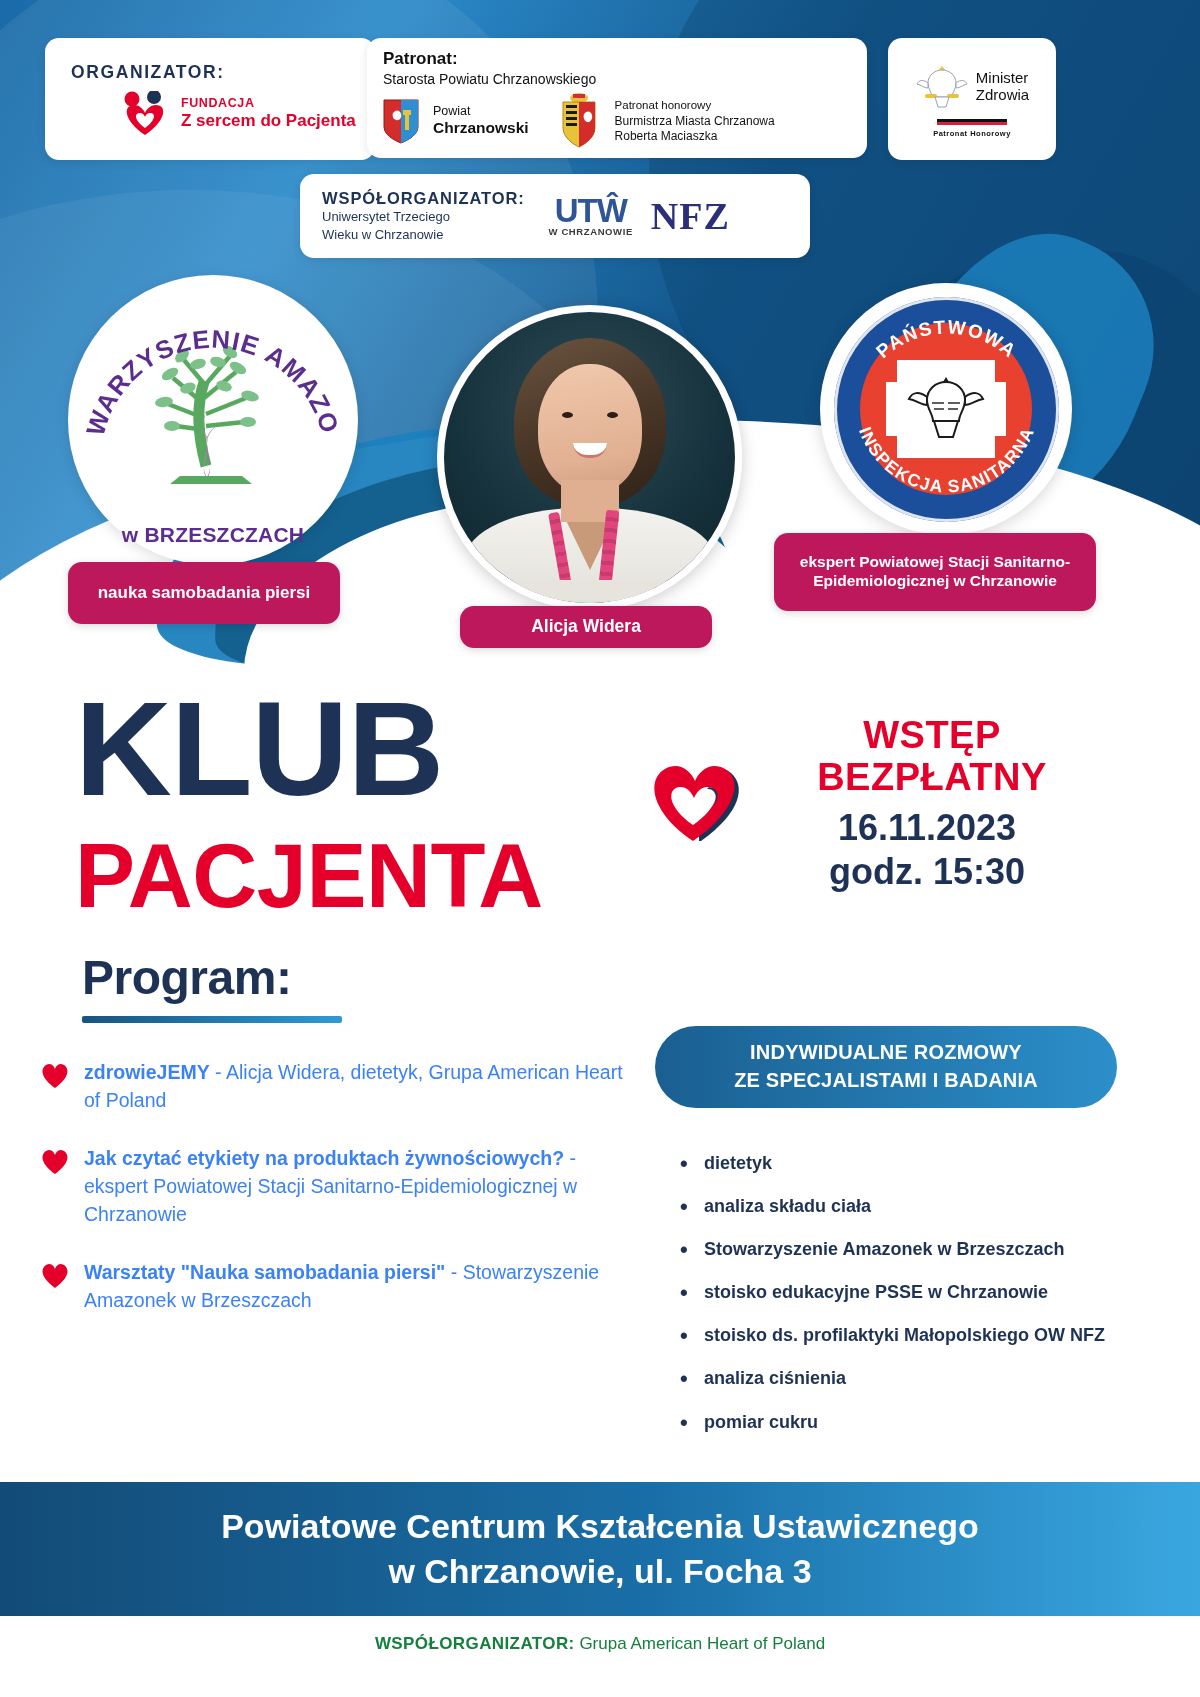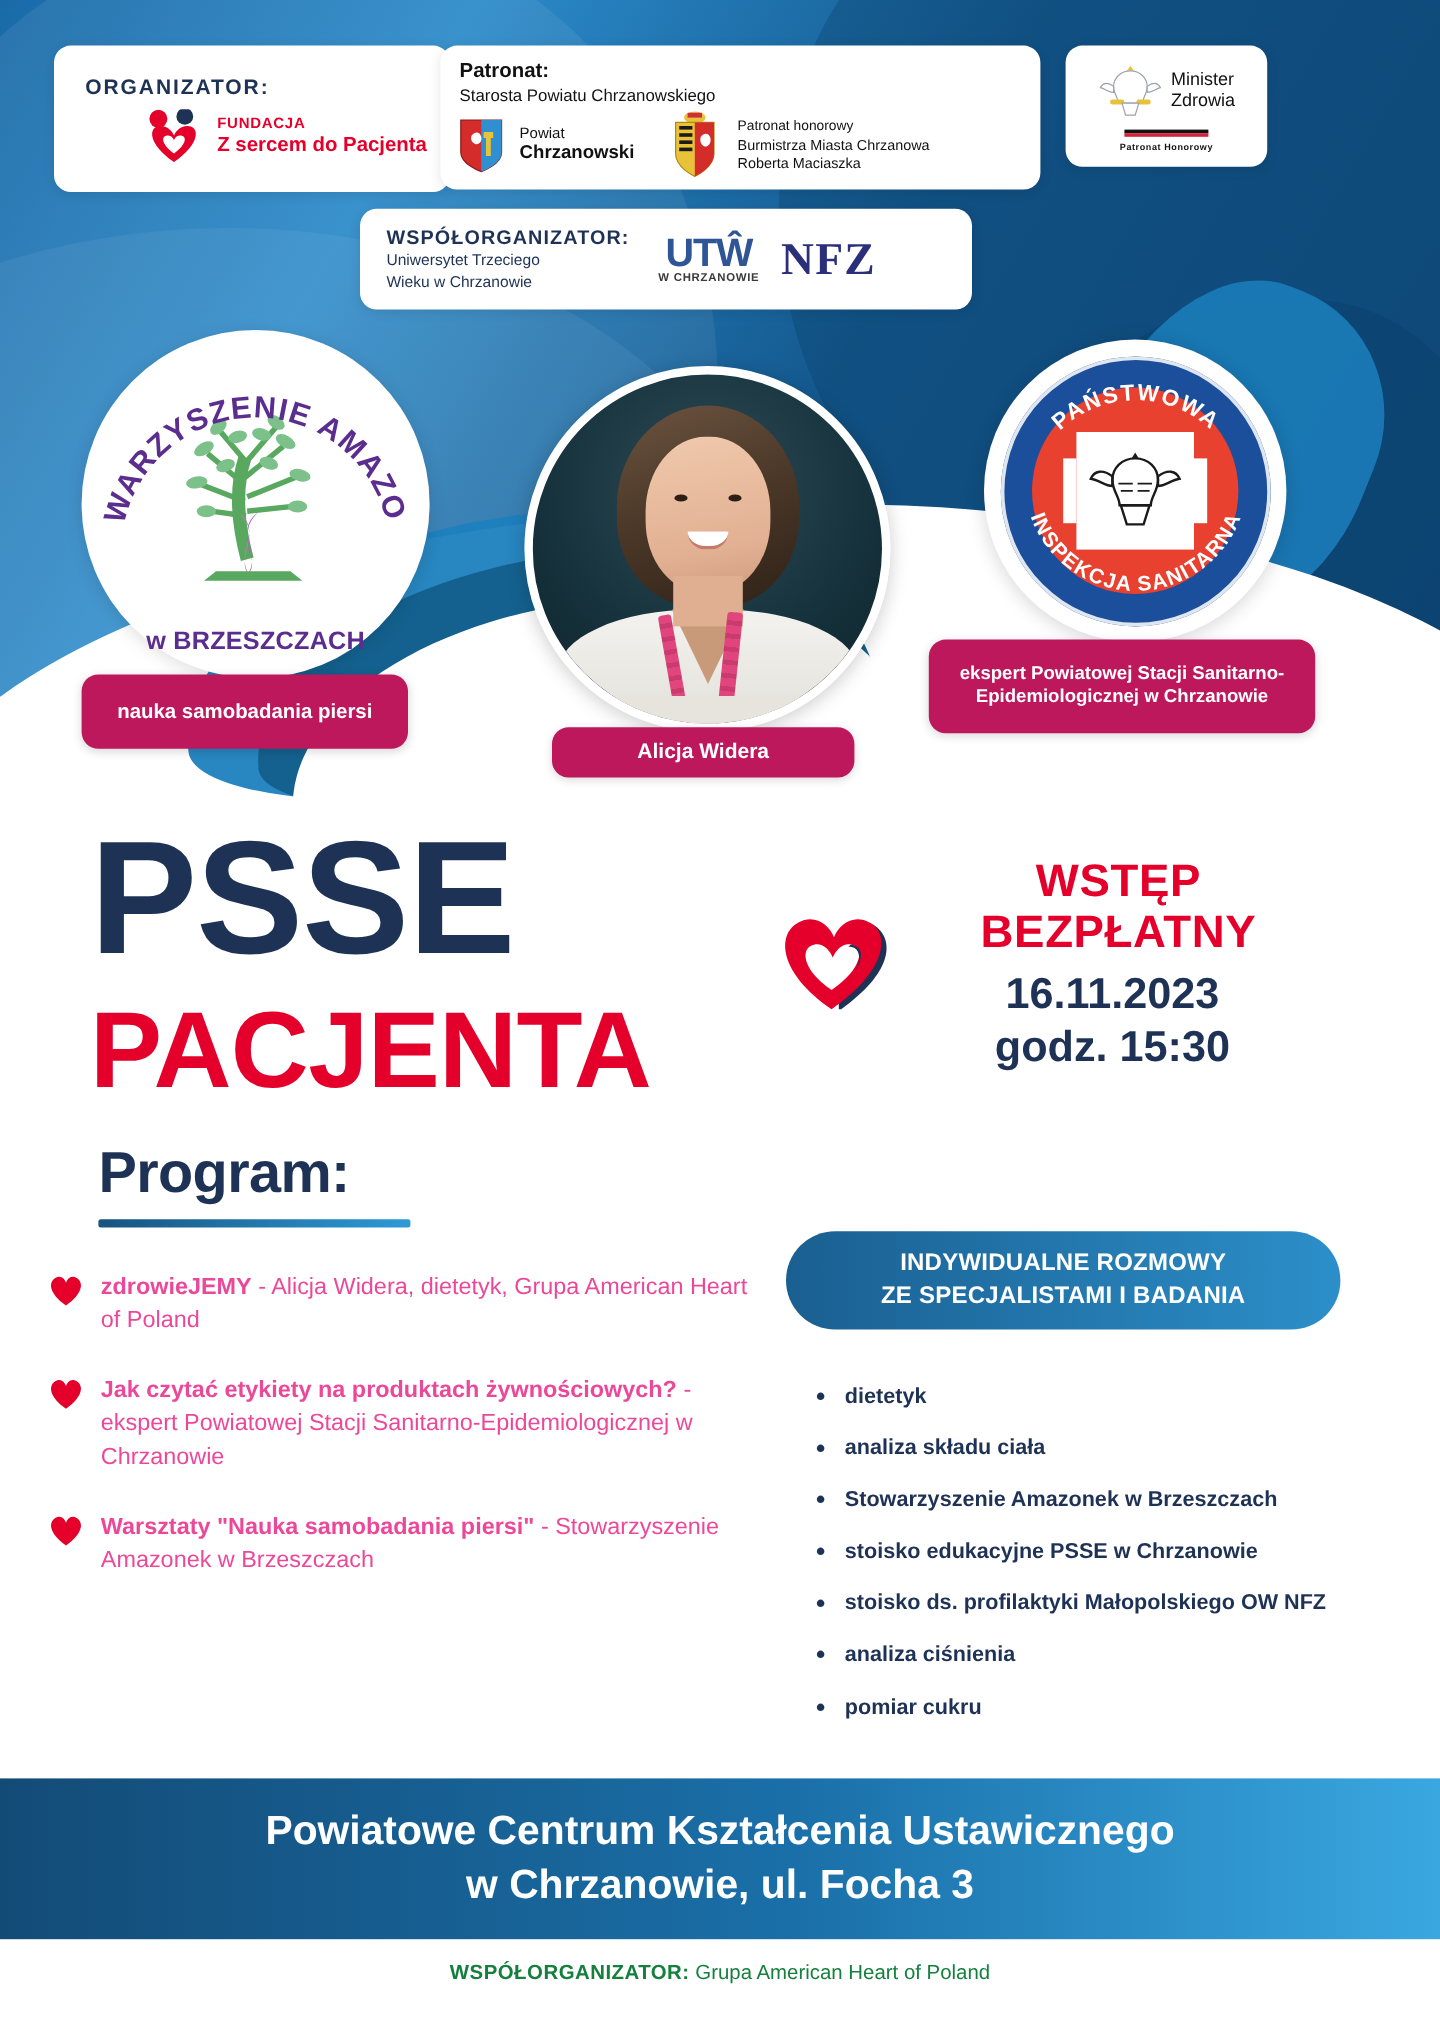--- a/index.html
+++ b/index.html
@@ -68,21 +68,21 @@
 
   .card-patronat { left:367px; top:38px; width:500px; height:120px; padding:11px 14px 0 16px;}
   .lbl-patronat { font-size:17px; font-weight:800; color:#111; }
   .lbl-starosta { font-size:14px; font-weight:500; color:#111; margin-top:2px;}
   .pat-row { display:flex; align-items:center; gap:14px; margin-top:5px;}
   .pat-sub { font-size:11.5px; line-height:1.32; color:#111; font-weight:400;}
   .pat-sub2 { font-size:12px; line-height:1.25; color:#111;}
   .pwtxt-a { font-size:12.5px; color:#111; line-height:1.1;}
   .pwtxt-b { font-size:15.5px; font-weight:800; color:#111; line-height:1.15;}
 
-  .card-minister { left:888px; top:38px; width:168px; height:101px;
+  .card-minister { left:888px; top:38px; width:168px; height:122px;
     display:flex; flex-direction:column; align-items:center; justify-content:center;}
   .min-row { display:flex; align-items:center; gap:7px;}
   .min-txt { font-size:15px; line-height:1.12; color:#111; font-weight:400;}
   .min-bar { width:70px; height:0; border-top:3px solid #111; border-bottom:3px solid #d4213d;
              margin:6px 0 4px 0;}
   .min-ph { font-size:7.5px; font-weight:700; letter-spacing:.5px; color:#111;}
 
   .card-wsp { left:300px; top:174px; width:510px; height:84px;
     display:flex; align-items:center; padding:0 16px 0 22px; gap:18px;}
   .wsp-left { flex:none;}
@@ -190,21 +190,21 @@
     position:absolute; left:82px; top:950px;
     font-size:48px; font-weight:800; color:#1e3255; letter-spacing:-.5px;
   }
   .program-rule {
     position:absolute; left:82px; top:1016px; width:260px; height:7px;
     background:linear-gradient(90deg,#17547f 0%,#2e9ad6 100%); border-radius:2px;
   }
   .prog-list { position:absolute; left:40px; top:1058px; width:600px;}
   .prog-item { display:flex; gap:14px; margin-bottom:30px;}
   .prog-heart { flex:none; width:30px; height:28px; margin-top:3px;}
-  .prog-text { font-size:19.5px; line-height:1.44; color:#ec4899;}
+  .prog-text { font-size:19.5px; line-height:1.44; color:#3b82f6;}
   .prog-text b { font-weight:800;}
 
   
   .indyw {
     position:absolute; left:655px; top:1026px; width:462px; min-height:82px;
     background:linear-gradient(90deg,#1a5f91 0%,#2c8fc9 100%);
     border-radius:41px; color:#ffffff; font-weight:800; font-size:20px;
     display:flex; flex-direction:column; align-items:center; justify-content:center;
     line-height:1.38; text-align:center; letter-spacing:.2px; padding:8px 18px;
   }
@@ -415,21 +415,21 @@
         </svg>
       </div>
     </div>
   </div>
 </div>
 
 <div class="pill pill-nauka">nauka samobadania piersi</div>
 <div class="pill pill-alicja">Alicja Widera</div>
 <div class="pill pill-expert">ekspert Powiatowej Stacji Sanitarno-Epidemiologicznej w Chrzanowie</div>
 
-<div class="title-klub">PSSE</div>
+<div class="title-klub">KLUB</div>
 <div class="title-pacjenta">PACJENTA</div>
 
 <div class="heart-big">
   <svg viewBox="0 0 104 98" width="104" height="98">
     <path d="M56 96 C98 66 100 40 86 28 C74 18 60 24 54 36 L54 96 Z" fill="#1e3255"></path>
     <path d="M48 96 C4 66 2 34 20 24 C34 16 46 26 50 36 C54 26 66 16 80 24 C98 34 92 66 48 96 Z" fill="#e4002b"></path>
     <path d="M48 80 C22 62 22 44 34 42 C42 41 47 48 49 53 C51 48 56 41 64 42 C76 44 74 62 48 80 Z" fill="#ffffff"></path>
     <path d="M62 44 C72 43 74 56 66 66 C74 56 76 44 64 42 Z" fill="#1e3255"></path>
   </svg>
 </div>

